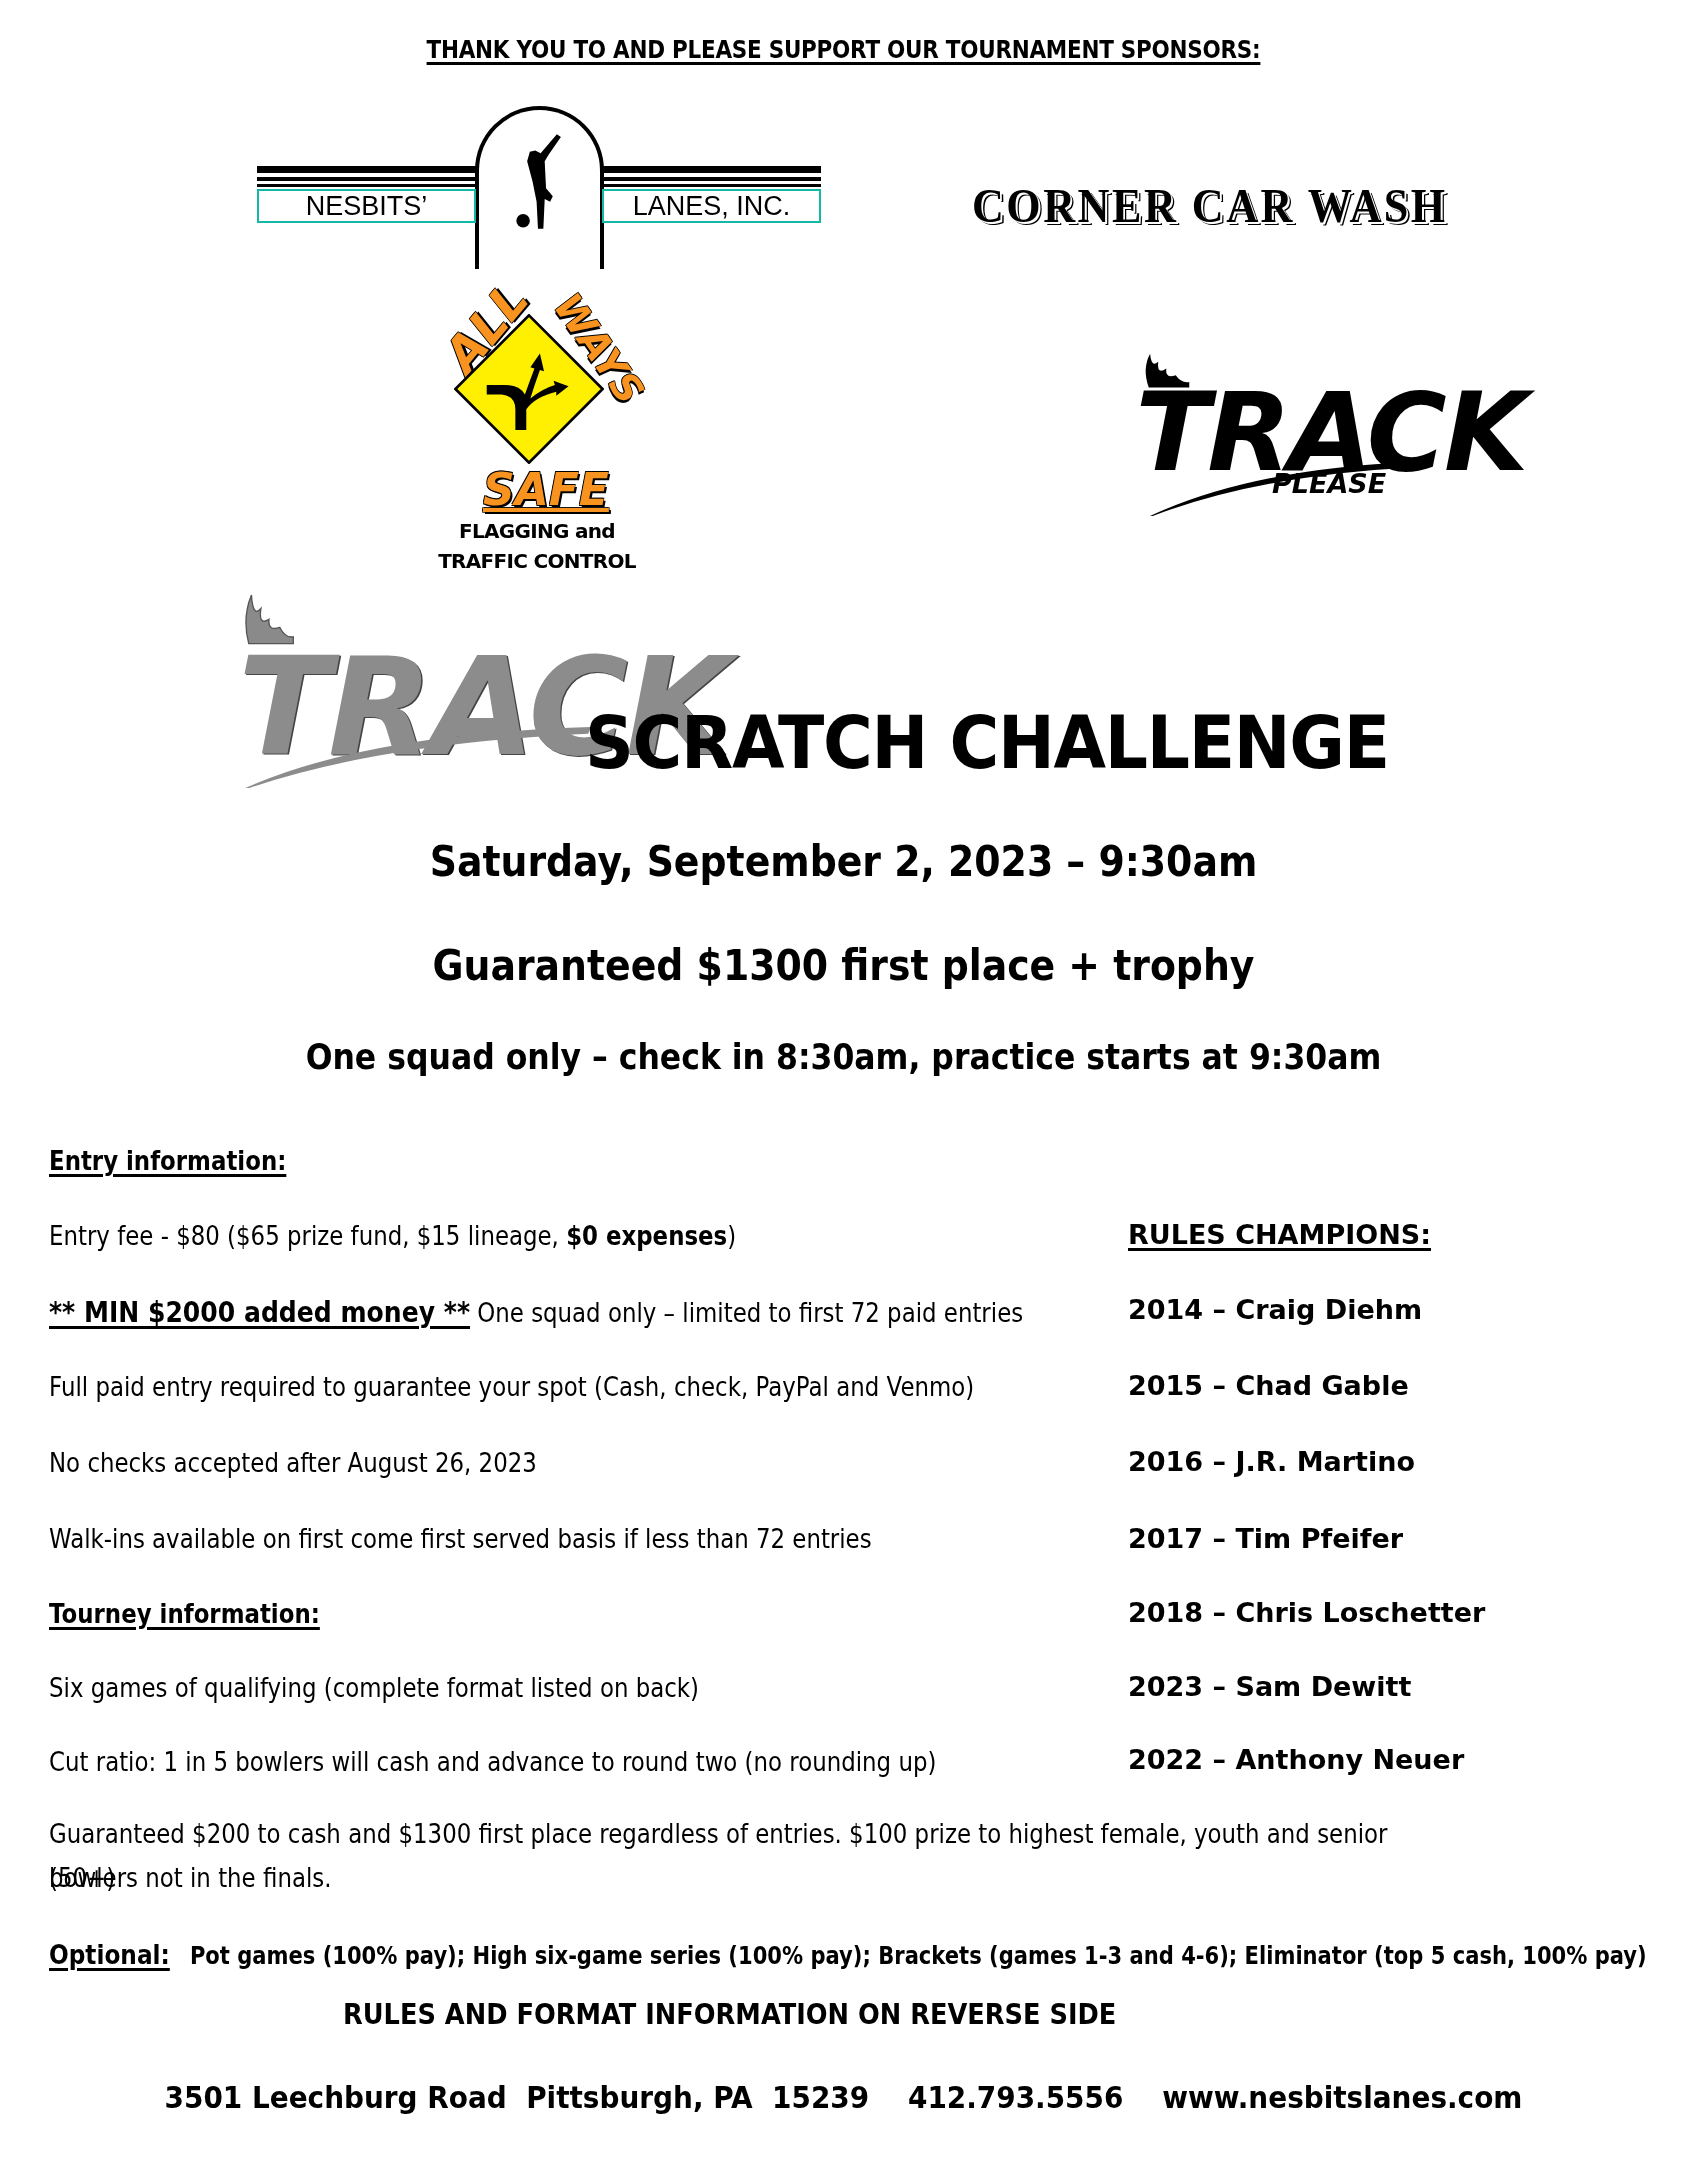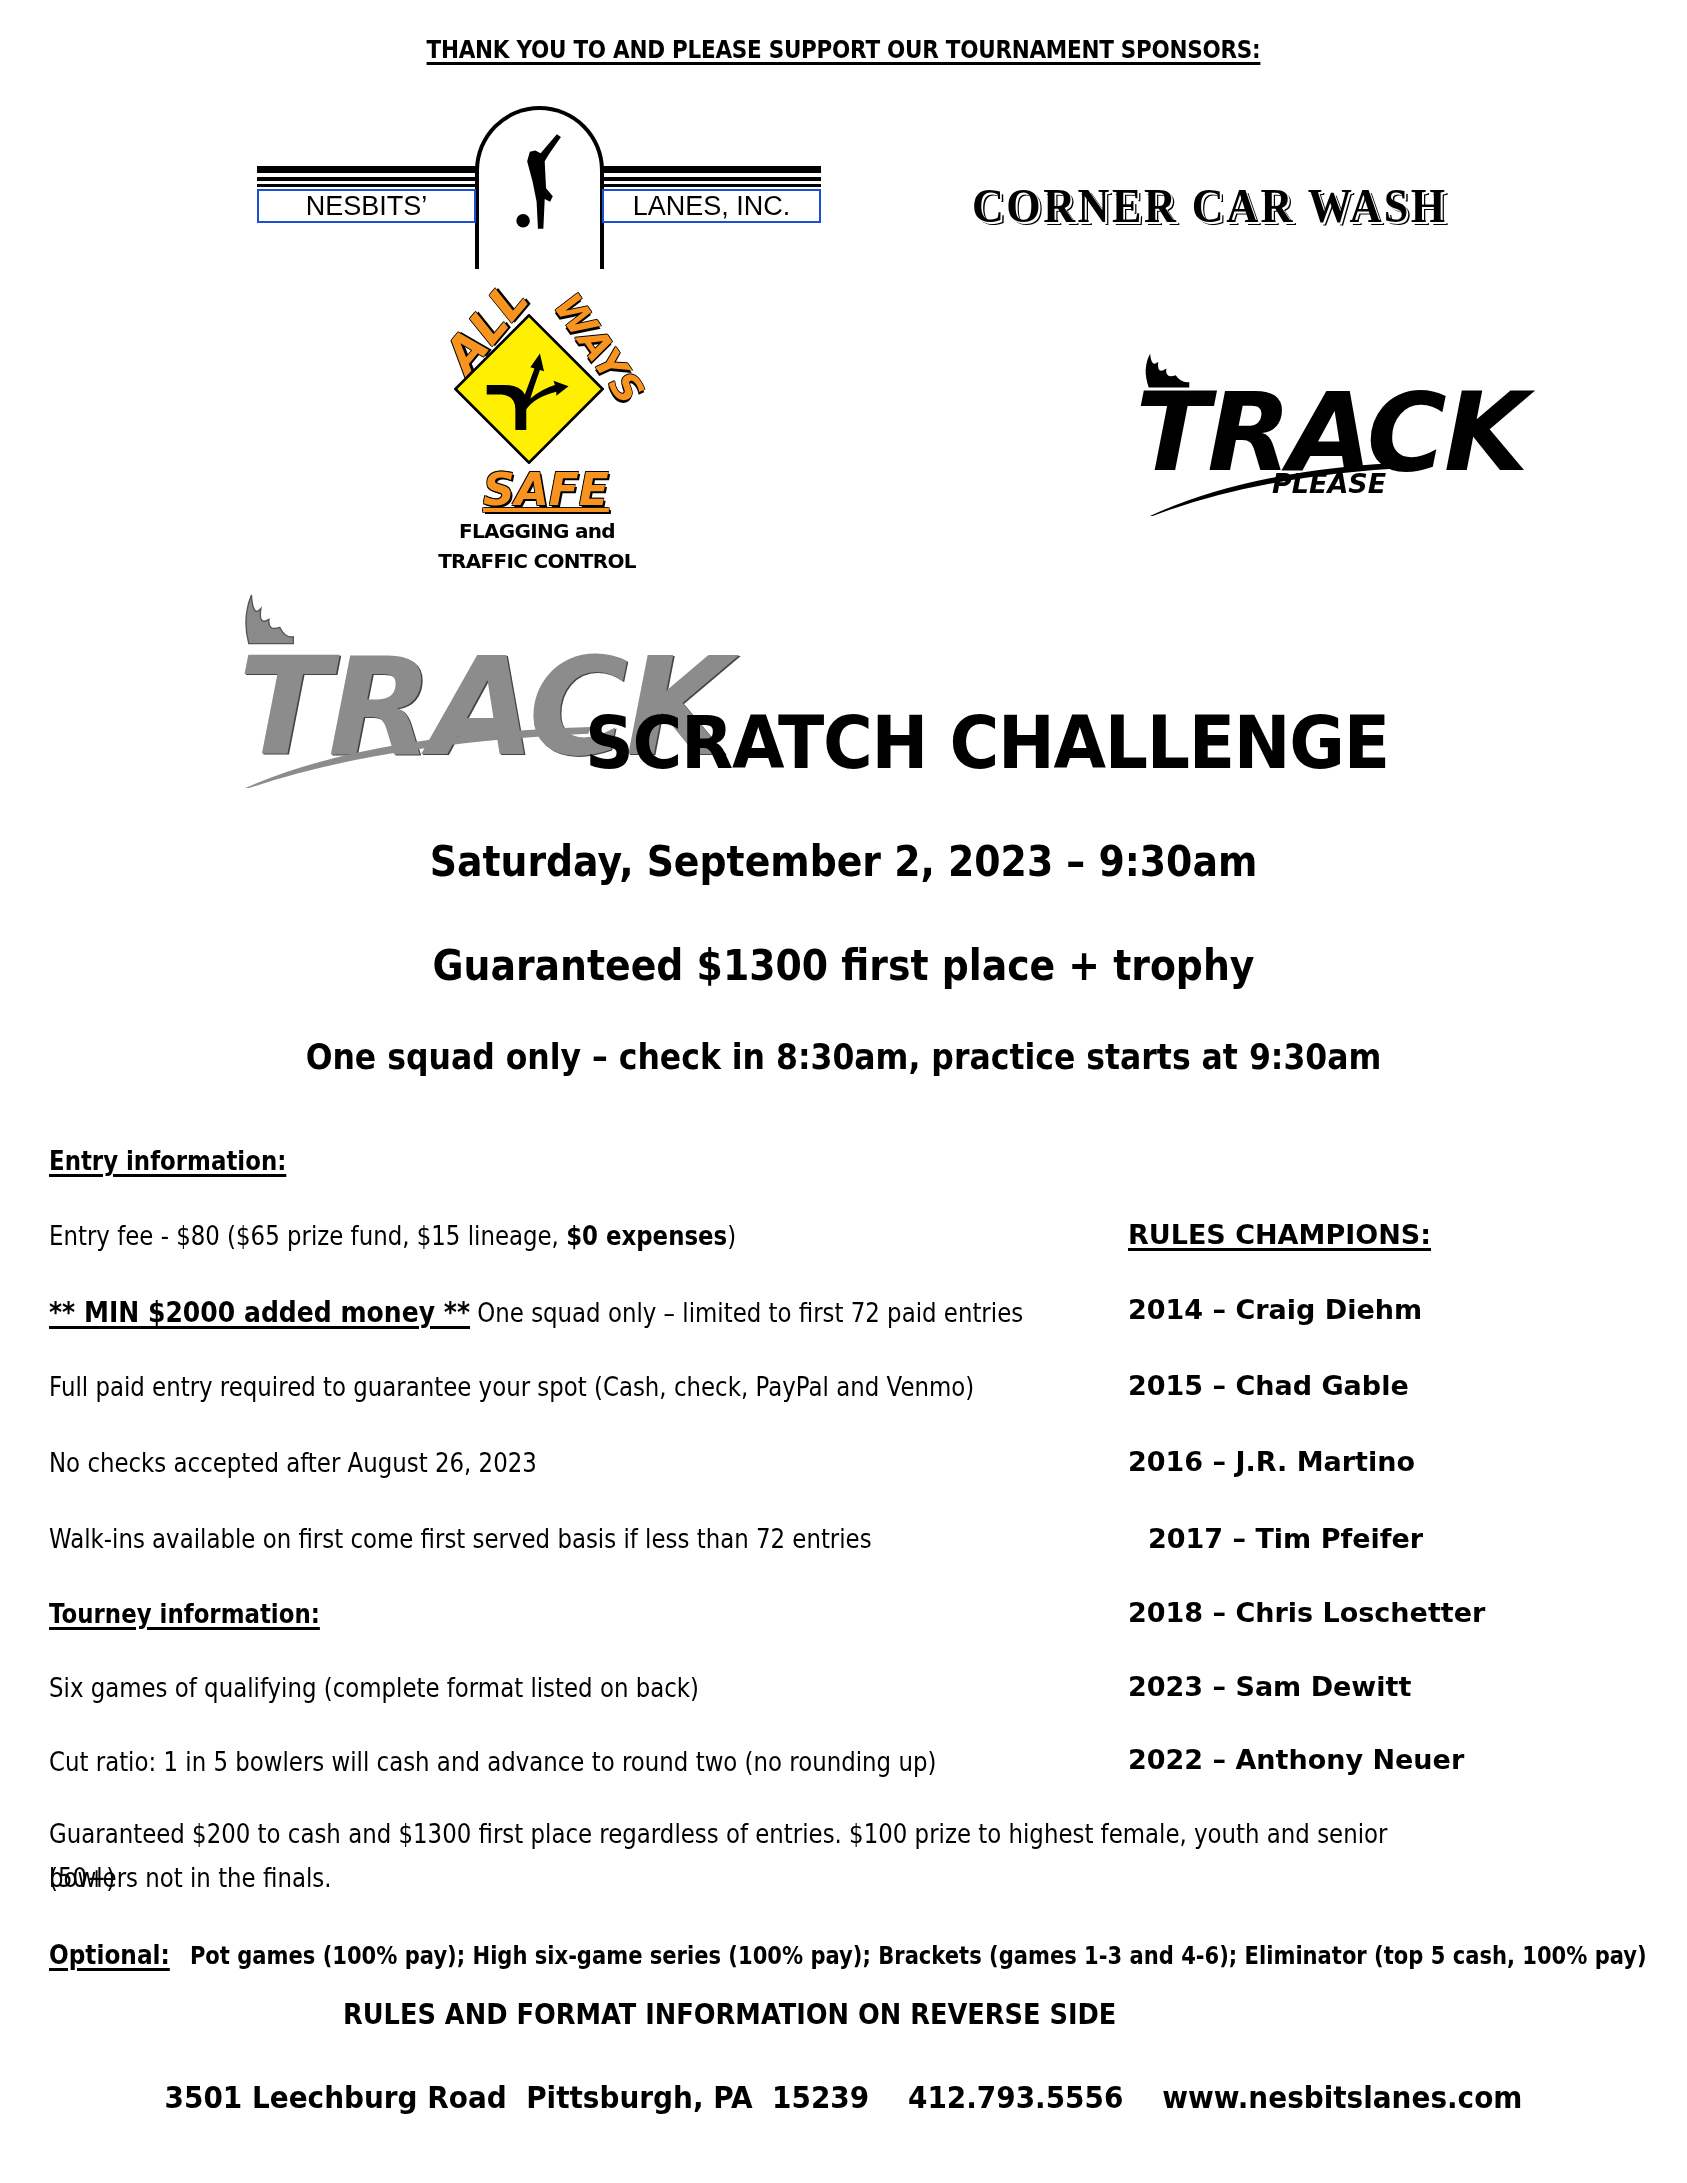--- a/index.html
+++ b/index.html
@@ -6,21 +6,21 @@
   body { width: 1687px; height: 2183px; position: relative; overflow: hidden; color: #000; font-family: "Liberation Sans", sans-serif; }
   .abs { position: absolute; }
   .center { left: 0; width: 1687px; text-align: center; }
 
   .sponsor-heading { top: 35px; font-size: 25px; font-weight: bold; text-decoration: underline; text-decoration-thickness: 2.7px; text-underline-offset: 4.1px; letter-spacing: -0.3px; font-family: "DejaVu Sans", sans-serif; transform: scaleX(0.86); }
 
   
   .nesbits { left: 257px; top: 101px; width: 564px; height: 129px; }
   .nb-arch { position: absolute; left: 218px; top: 5.4px; width: 129px; height: 163px; border: 4.1px solid #000; border-bottom: none; border-radius: 65px 65px 0 0; box-sizing: border-box; }
   .nb-line { position: absolute; height: 4.1px; background: #000; }
-  .nb-box { position: absolute; top: 88px; height: 34px; border: 2px solid #1d4ed8; box-sizing: border-box; font-size: 27px; line-height: 30px; text-align: center; font-family: "Liberation Sans", sans-serif; transform-origin: center; }
+  .nb-box { position: absolute; top: 88px; height: 34px; border: 2px solid #14b8a6; box-sizing: border-box; font-size: 27px; line-height: 30px; text-align: center; font-family: "Liberation Sans", sans-serif; transform-origin: center; }
   .nb-bowler { position: absolute; left: 258px; top: 33px; width: 54px; height: 95px; }
 
   .carwash { left: 972px; top: 178px; font-size: 48px; font-family: "Liberation Serif", serif; font-weight: bold; letter-spacing: 2.7px; text-shadow: 2px 2px 0 #fff, 3.4px 3.4px 0 #000; transform: scaleX(0.92); transform-origin: left; }
 
   
   .allways { left: 408px; top: 272px; width: 272px; height: 313px; }
   .aw-text { position: absolute; font-weight: 900; font-style: italic; color: #f7931e; font-family: "DejaVu Sans", sans-serif; text-shadow: 2px 2px 0 #000, -0.7px -0.7px 0 #000, 0.7px -0.7px 0 #000, -0.7px 0.7px 0 #000; }
   .aw-caption { position: absolute; left: 27px; width: 204px; text-align: center; font-size: 20px; font-weight: bold; font-family: "DejaVu Sans", sans-serif; letter-spacing: -0.7px; }
 
   
@@ -121,21 +121,21 @@
 <div class="abs left-col" style="top:1524px;">Walk-ins available on first come first served basis if less than 72 entries</div>
 
 <div class="abs left-col section-head" style="top:1599px;">Tourney information:</div>
 <div class="abs left-col" style="top:1673px;">Six games of qualifying (complete format listed on back)</div>
 <div class="abs left-col" style="top:1747px;">Cut ratio: 1 in 5 bowlers will cash and advance to round two (no rounding up)</div>
 
 <div class="abs champ-col champ-head" style="top:1219px;">RULES CHAMPIONS:</div>
 <div class="abs champ-col" style="top:1294px;">2014  – Craig Diehm</div>
 <div class="abs champ-col" style="top:1370px;">2015  – Chad Gable</div>
 <div class="abs champ-col" style="top:1446px;">2016  – J.R. Martino</div>
-<div class="abs champ-col" style="top:1523px;margin-left:20px;">2017  – Tim Pfeifer</div>
+<div class="abs champ-col" style="top:1523px;">2017  – Tim Pfeifer</div>
 <div class="abs champ-col" style="top:1597px;">2018 – Chris Loschetter</div>
 <div class="abs champ-col" style="top:1671px;">2023 – Sam Dewitt</div>
 <div class="abs champ-col" style="top:1744px;">2022 – Anthony Neuer</div>
 
 <div class="abs wide" style="top:1812px;">Guaranteed $200 to cash and $1300 first place regardless of entries.  $100 prize to highest female, youth and senior (50+)</div>
 <div class="abs wide" style="top:1856px;">bowlers not in the finals.</div>
 
 <div class="abs optional">
   <span class="strong ul" style="font-size:27px;">Optional:</span>&nbsp;&nbsp;&nbsp;<span class="strong">Pot games (100% pay); High six-game series (100% pay); Brackets (games 1-3 and 4-6); Eliminator (top 5 cash, 100% pay)</span>
 </div>

